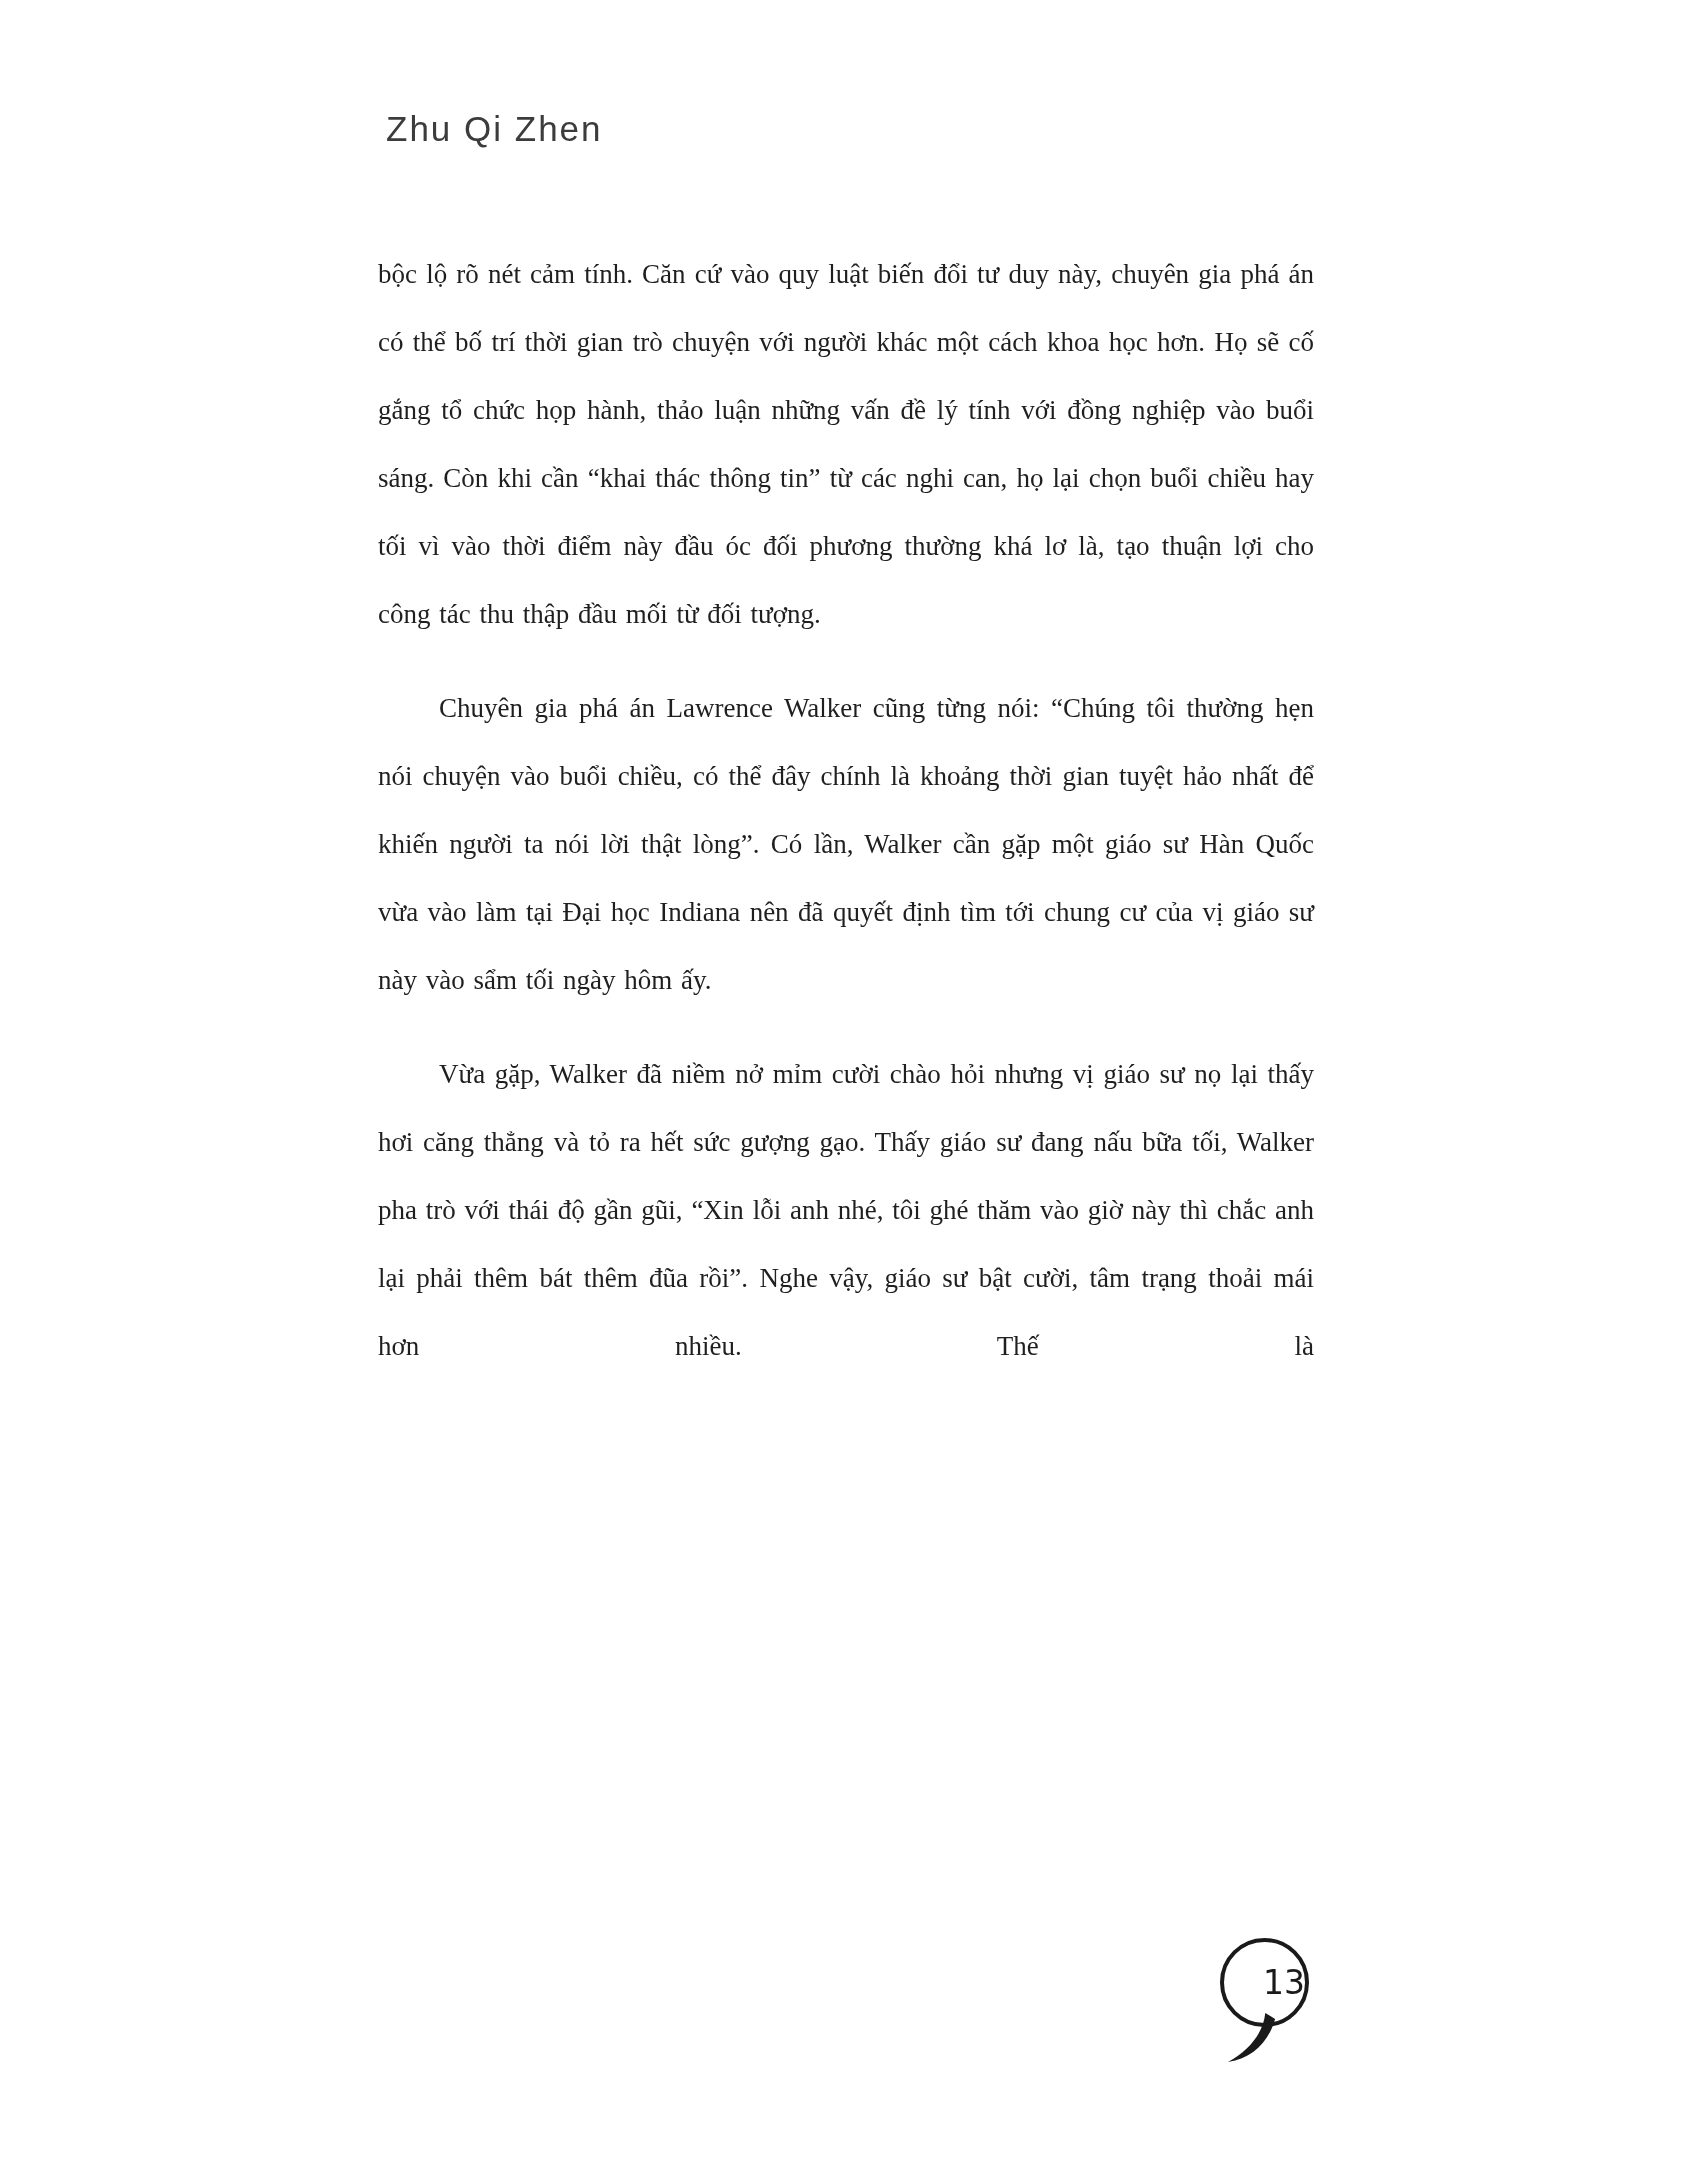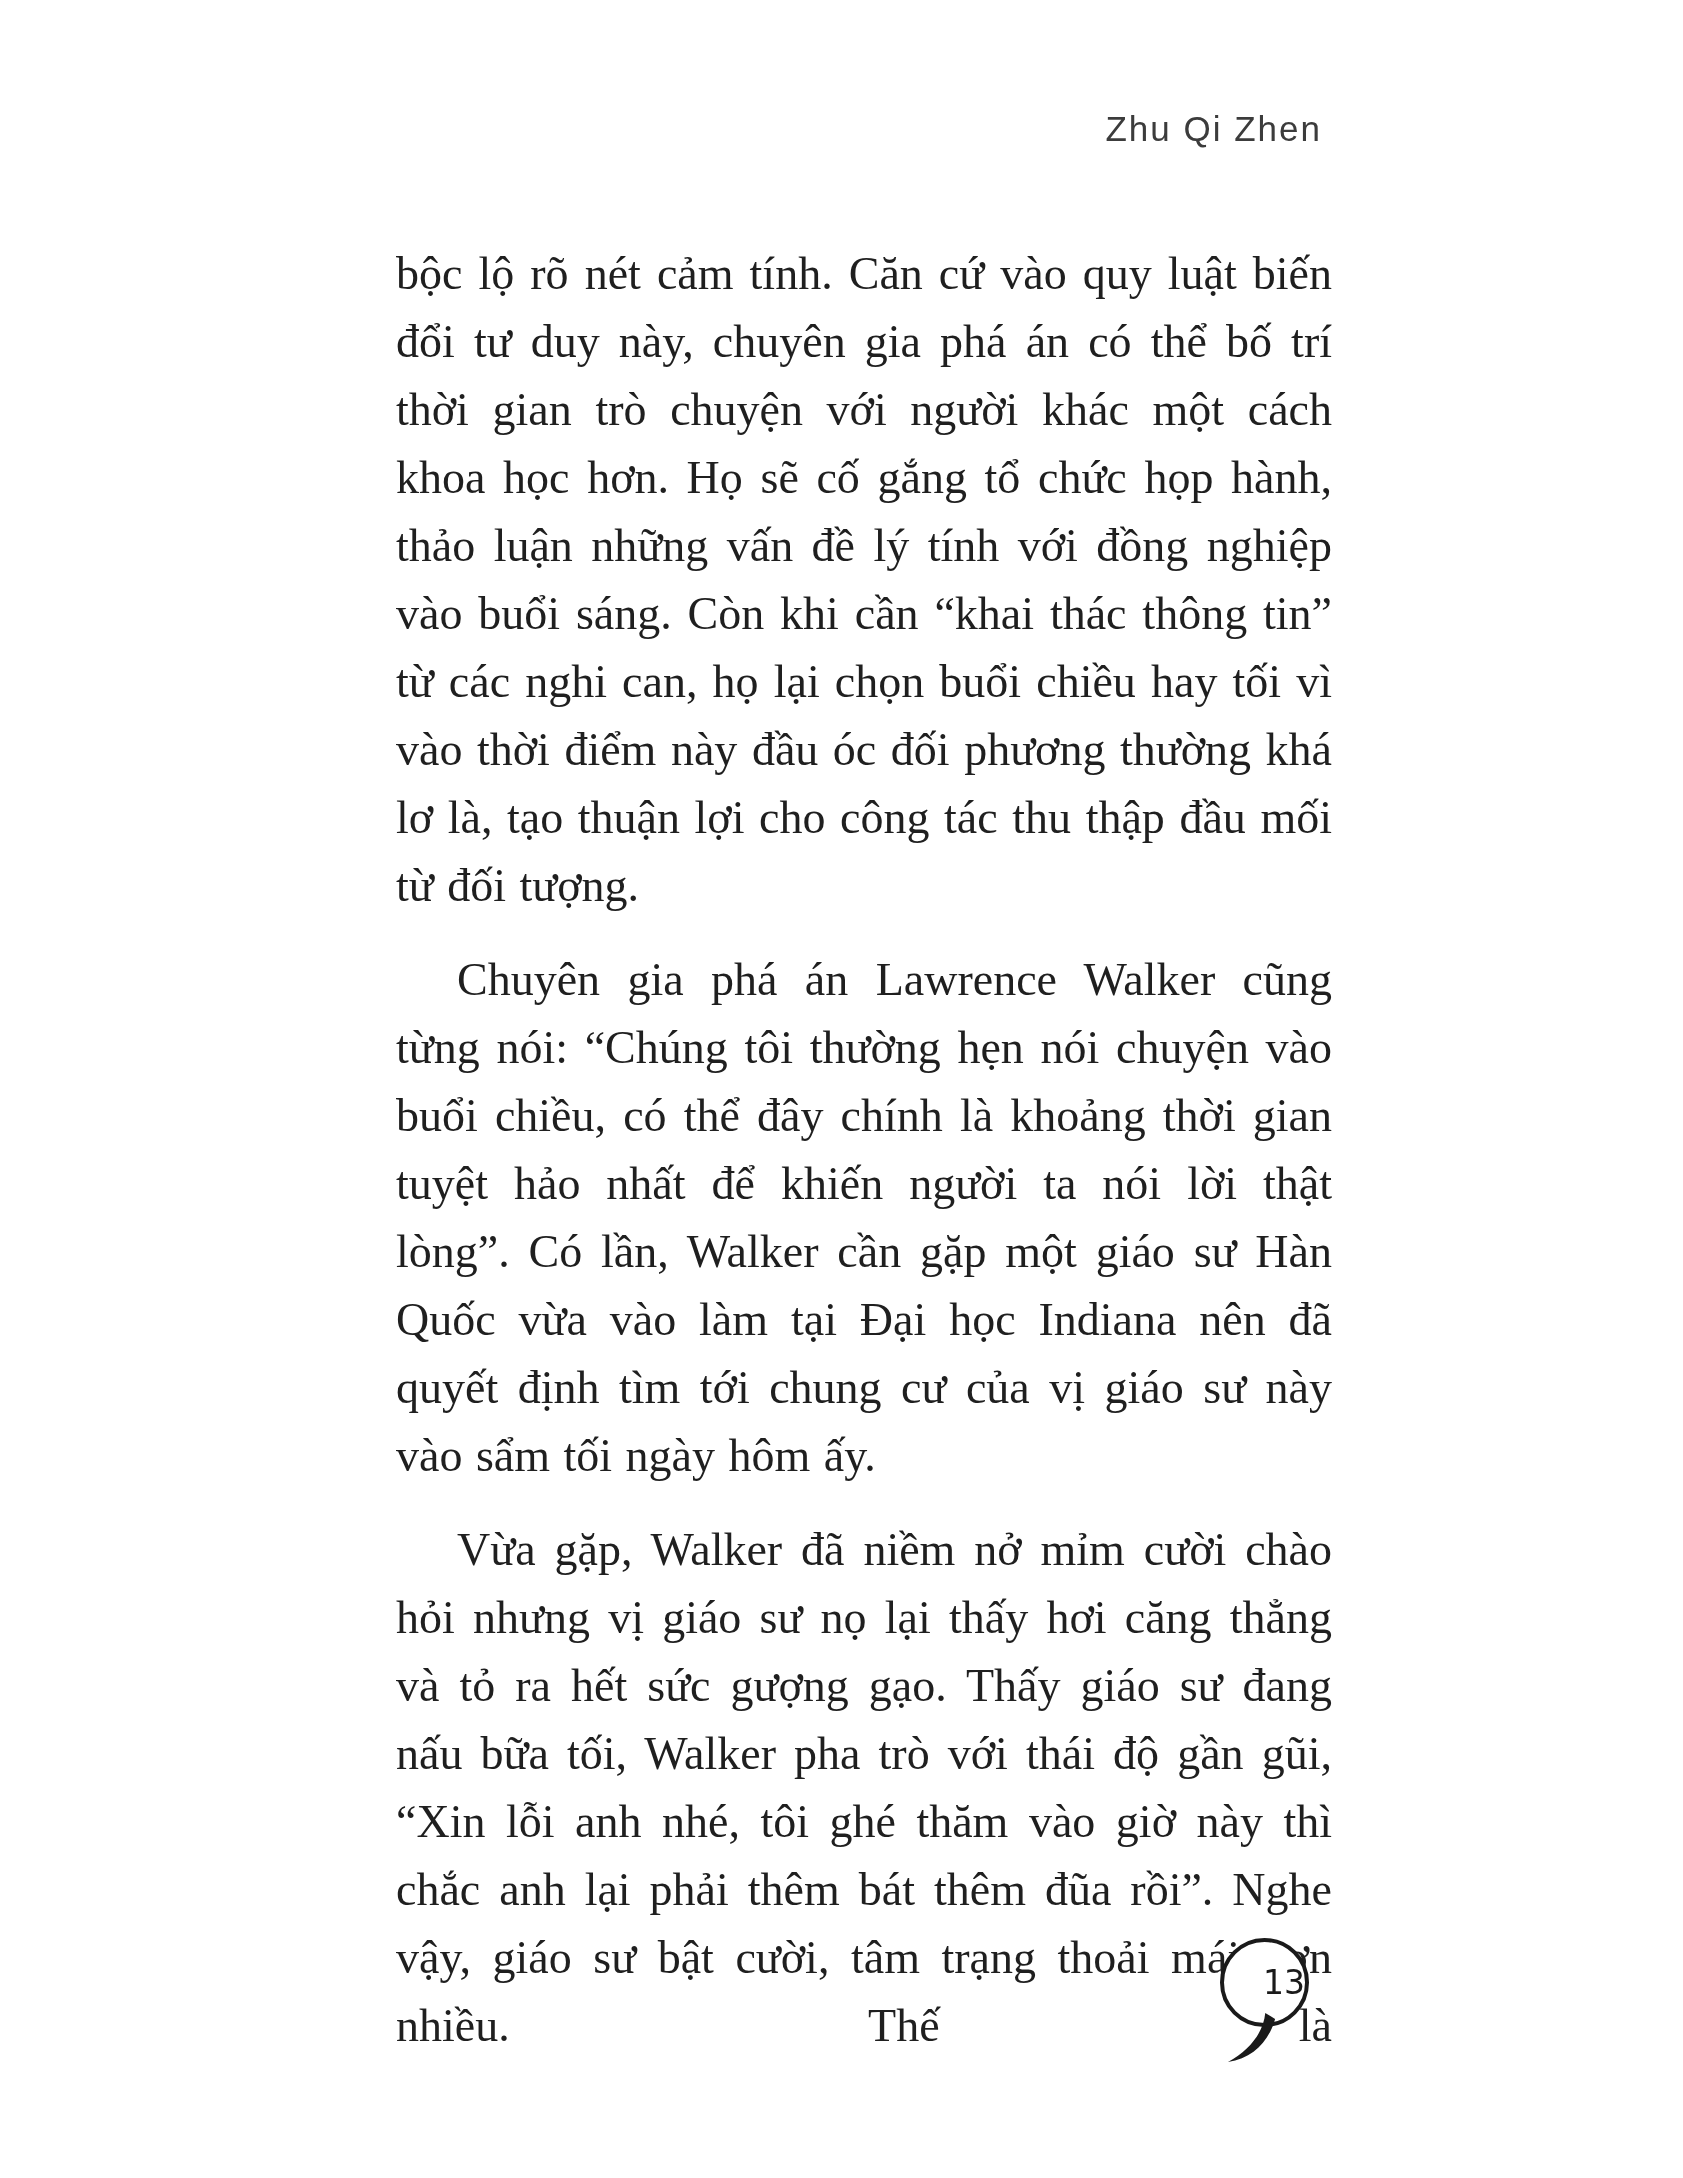--- a/index.html
+++ b/index.html
@@ -13,34 +13,33 @@
     height: 2178px;
     background: #ffffff;
     overflow: hidden;
     font-family: "Liberation Serif", serif;
   }
   .header-author {
     position: absolute;
     top: 109px;
     left: 386px;
     width: 936px;
-    text-align: right;
     font-family: "Liberation Sans", sans-serif;
     font-size: 35px;
     font-weight: 400;
     letter-spacing: 2px;
     color: #3c3c3c;
   }
   .text-block {
     position: absolute;
     top: 240px;
-    left: 396px;
+    left: 378px;
     width: 936px;
     color: #1f1f1f;
-    font-size: 46px;
+    font-size: 27px;
     line-height: 68px;
     text-align: justify;
   }
   .text-block p {
     margin: 0 0 26px 0;
     word-spacing: 2px;
   }
   .text-block p.indented {
     text-indent: 61px;
   }

